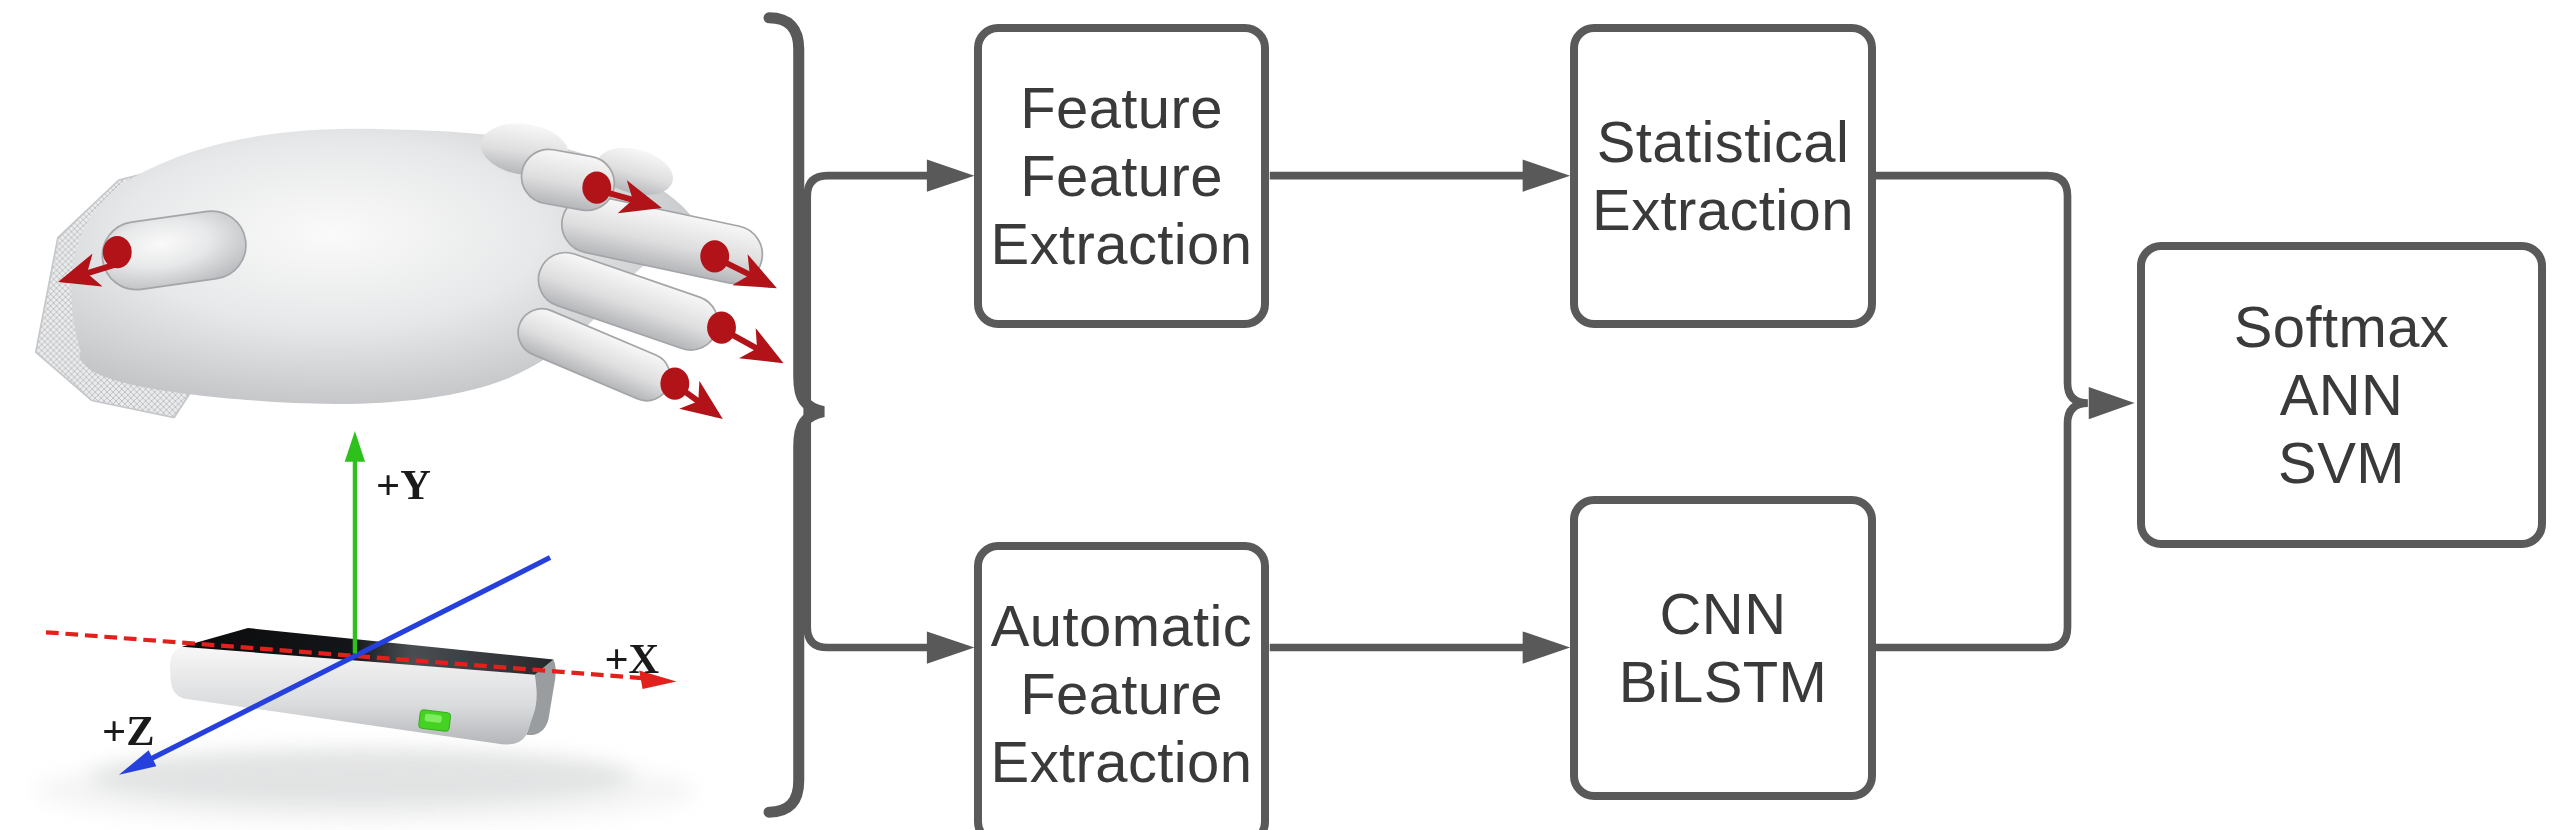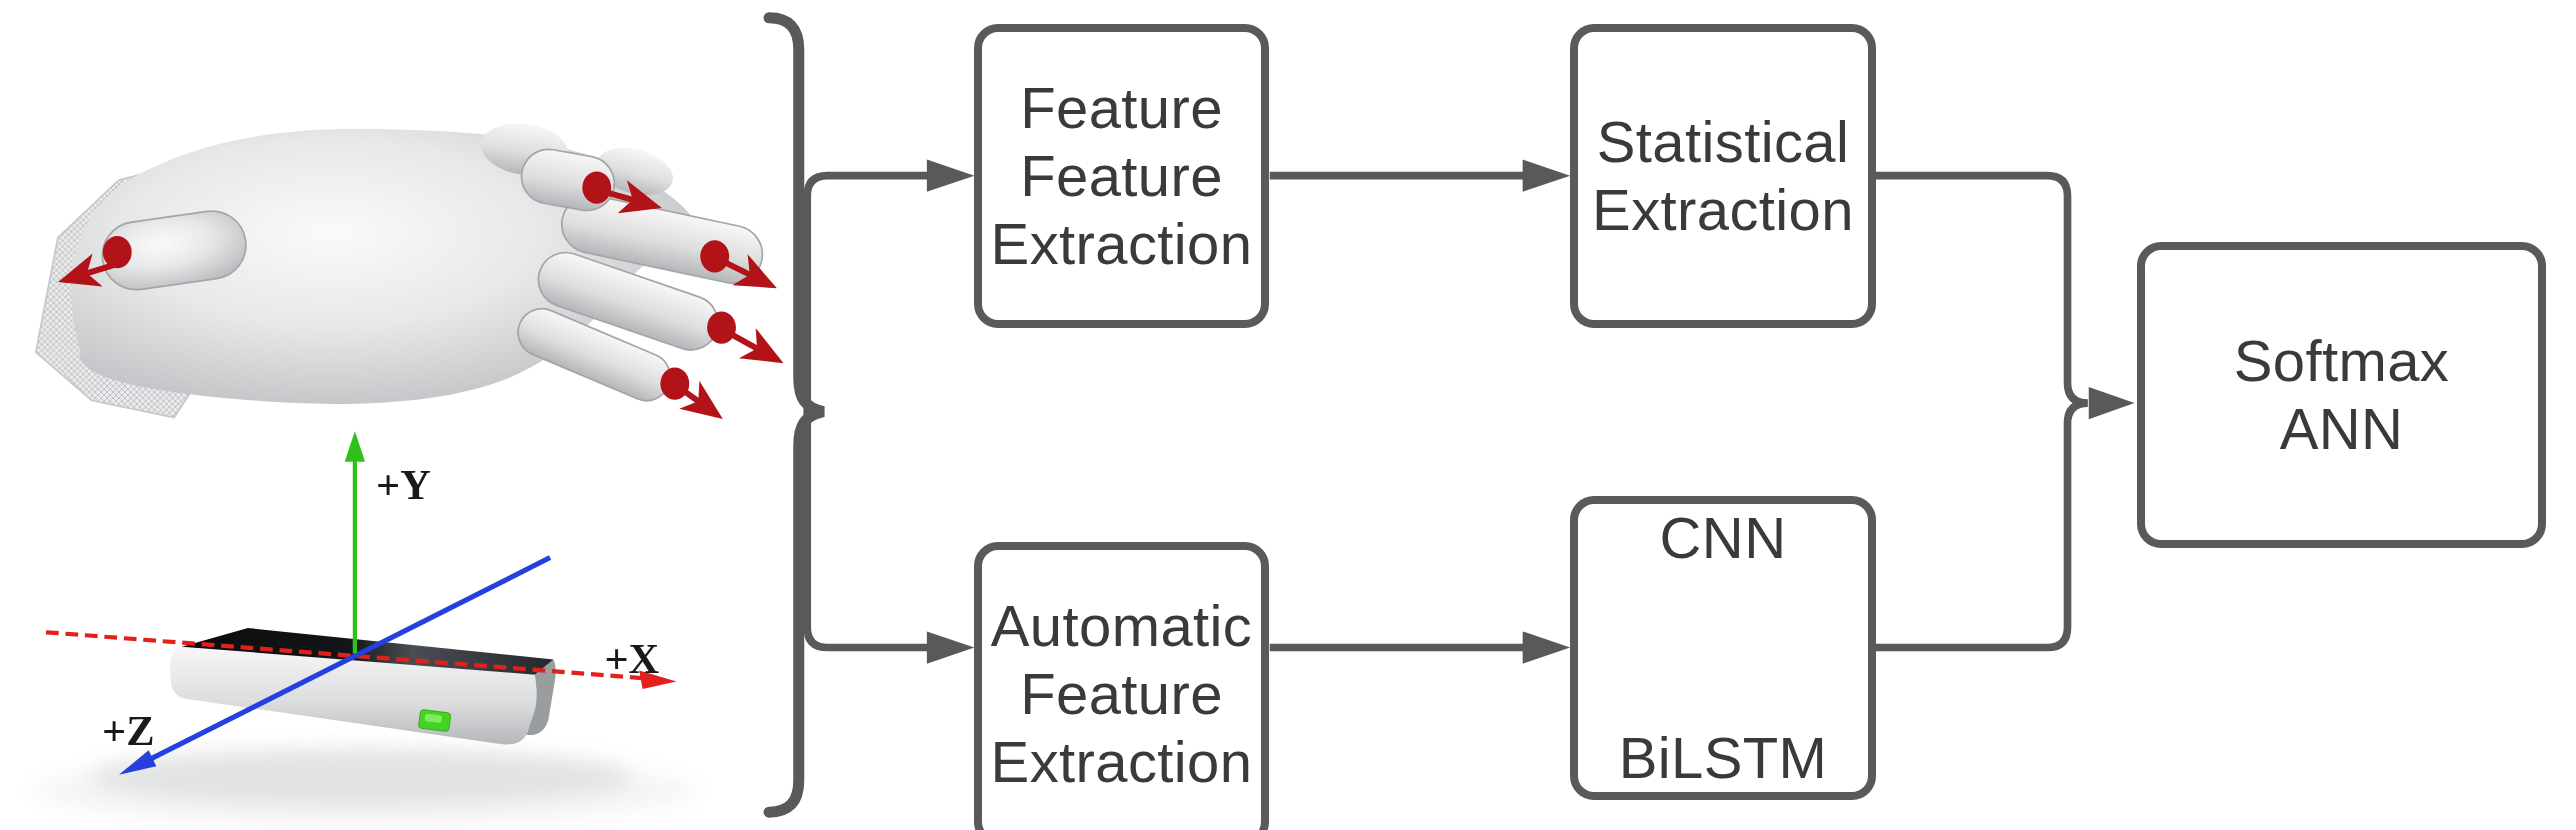--- a/index.html
+++ b/index.html
@@ -12,21 +12,21 @@
     position:absolute; box-sizing:border-box;
     border:8.5px solid #5a5a5a; border-radius:24px; background:#ffffff;
     display:flex; flex-direction:column; align-items:center; justify-content:center;
     color:#3a3a3a; font-size:58px; line-height:68px; text-align:center;
     letter-spacing:0.4px;
   }
   .node span { display:block; }
   #box-manual      { left:974px; top:24px;  width:295px; height:304px; }
   #box-statistical { left:1570px; top:24px;  width:306px; height:304px; }
   #box-automatic   { left:974px; top:496px; width:295px; height:304px;margin-top:46px; }
-  #box-cnn         { left:1570px; top:496px; width:306px; height:304px;justify-content:space-between; }
+  #box-cnn         { left:1570px; top:496px; width:306px; height:304px; }
   #box-classifier  { left:2137px; top:242px; width:409px; height:306px; }
   .axis-label { font-family:"Liberation Serif", serif; font-weight:bold; font-size:50px; fill:#1a1a1a; }
 </style>
 </head>
 <body>
 
 <div class="canvas">
 
   <svg class="layer" width="2576" height="830" viewBox="0 0 3035 978">
     <defs>
@@ -152,16 +152,17 @@
   </div>
 
   <div class="node" id="box-cnn">
     <span>CNN</span>
     <span>BiLSTM</span>
   </div>
 
   <div class="node" id="box-classifier">
     <span>Softmax</span>
     <span>ANN</span>
+    <span>SVM</span>
   </div>
 
 </div>
 
 
 </body></html>

